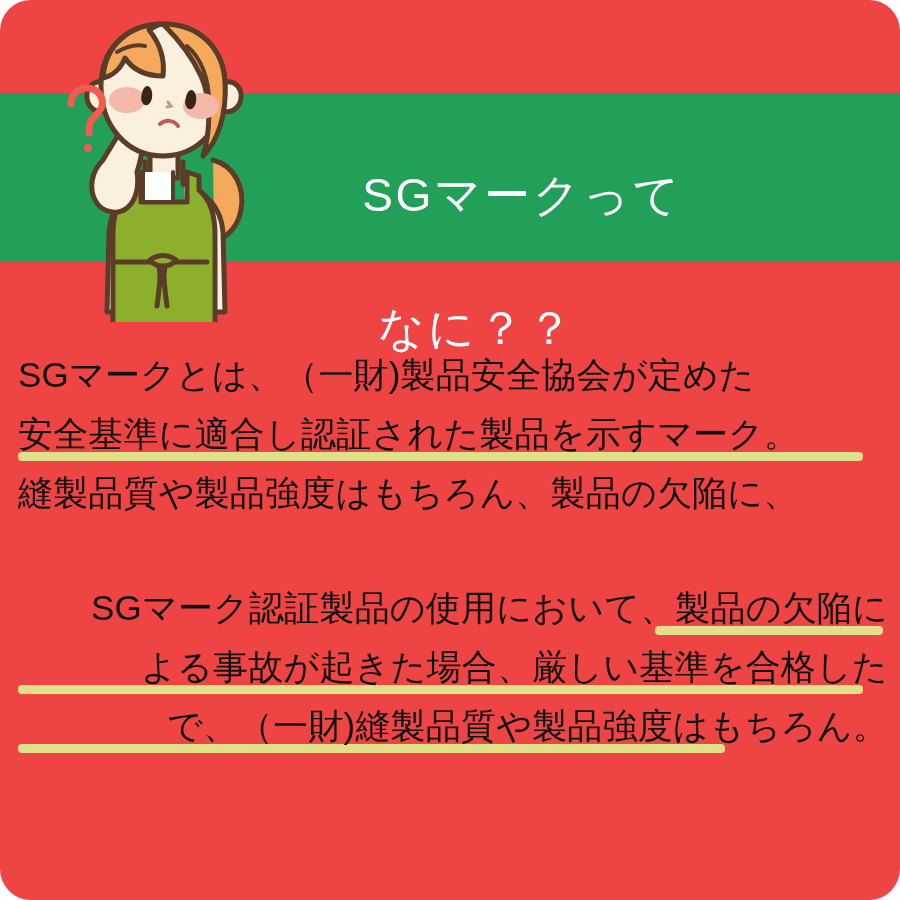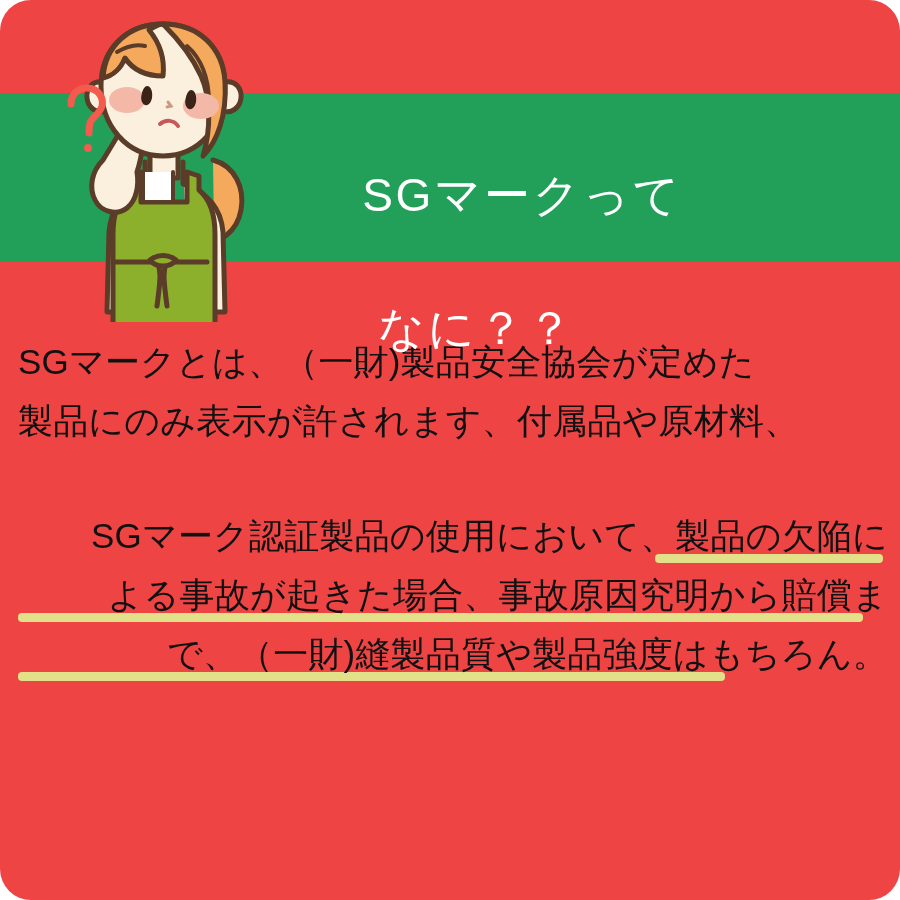--- a/index.html
+++ b/index.html
@@ -56,21 +56,21 @@
     width: 250px;
     height: 310px;
     z-index: 5;
   }
   #illustration svg { display: block; }
 
   
   #body-text {
     position: absolute;
     left: 18px;
-    top: 332px;
+    top: 345px;
     width: 870px;
     color: #111111;
     font-size: 35px;
     line-height: 59px;
     letter-spacing: 0.005em;
   }
   .para { position: relative; }
   .para + .para { margin-top: 56px; text-align: right; }
   .tline {
     position: relative;
@@ -160,31 +160,34 @@
       </g>
     </svg>
   </div>
 
   <div id="body-text">
 
     <div class="para">
       <span class="tline">
         <span class="txt">SGマークとは、（一財)製品安全協会が定めた</span>
       </span>
+      <span class="tline hl-full">
+        <span class="txt">安全基準に適合し認証された製品を示すマーク。</span>
+      </span>
       <span class="tline">
-        <span class="txt">製品にのみ表示が許されます、付属品や原材料、</span>
+        <span class="txt">縫製品質や製品強度はもちろん、製品の欠陥に、</span>
       </span>
     </div>
 
     <div class="para">
       <span class="tline hl-part">
         <span class="txt">SGマーク認証製品の使用において、製品の欠陥に</span>
       </span>
       <span class="tline hl-full">
-        <span class="txt">よる事故が起きた場合、事故原因究明から賠償ま</span>
+        <span class="txt">よる事故が起きた場合、厳しい基準を合格した</span>
       </span>
       <span class="tline hl-full hl-last">
         <span class="txt">で、（一財)縫製品質や製品強度はもちろん。</span>
       </span>
     </div>
 
   </div>
 
 </div>
 

